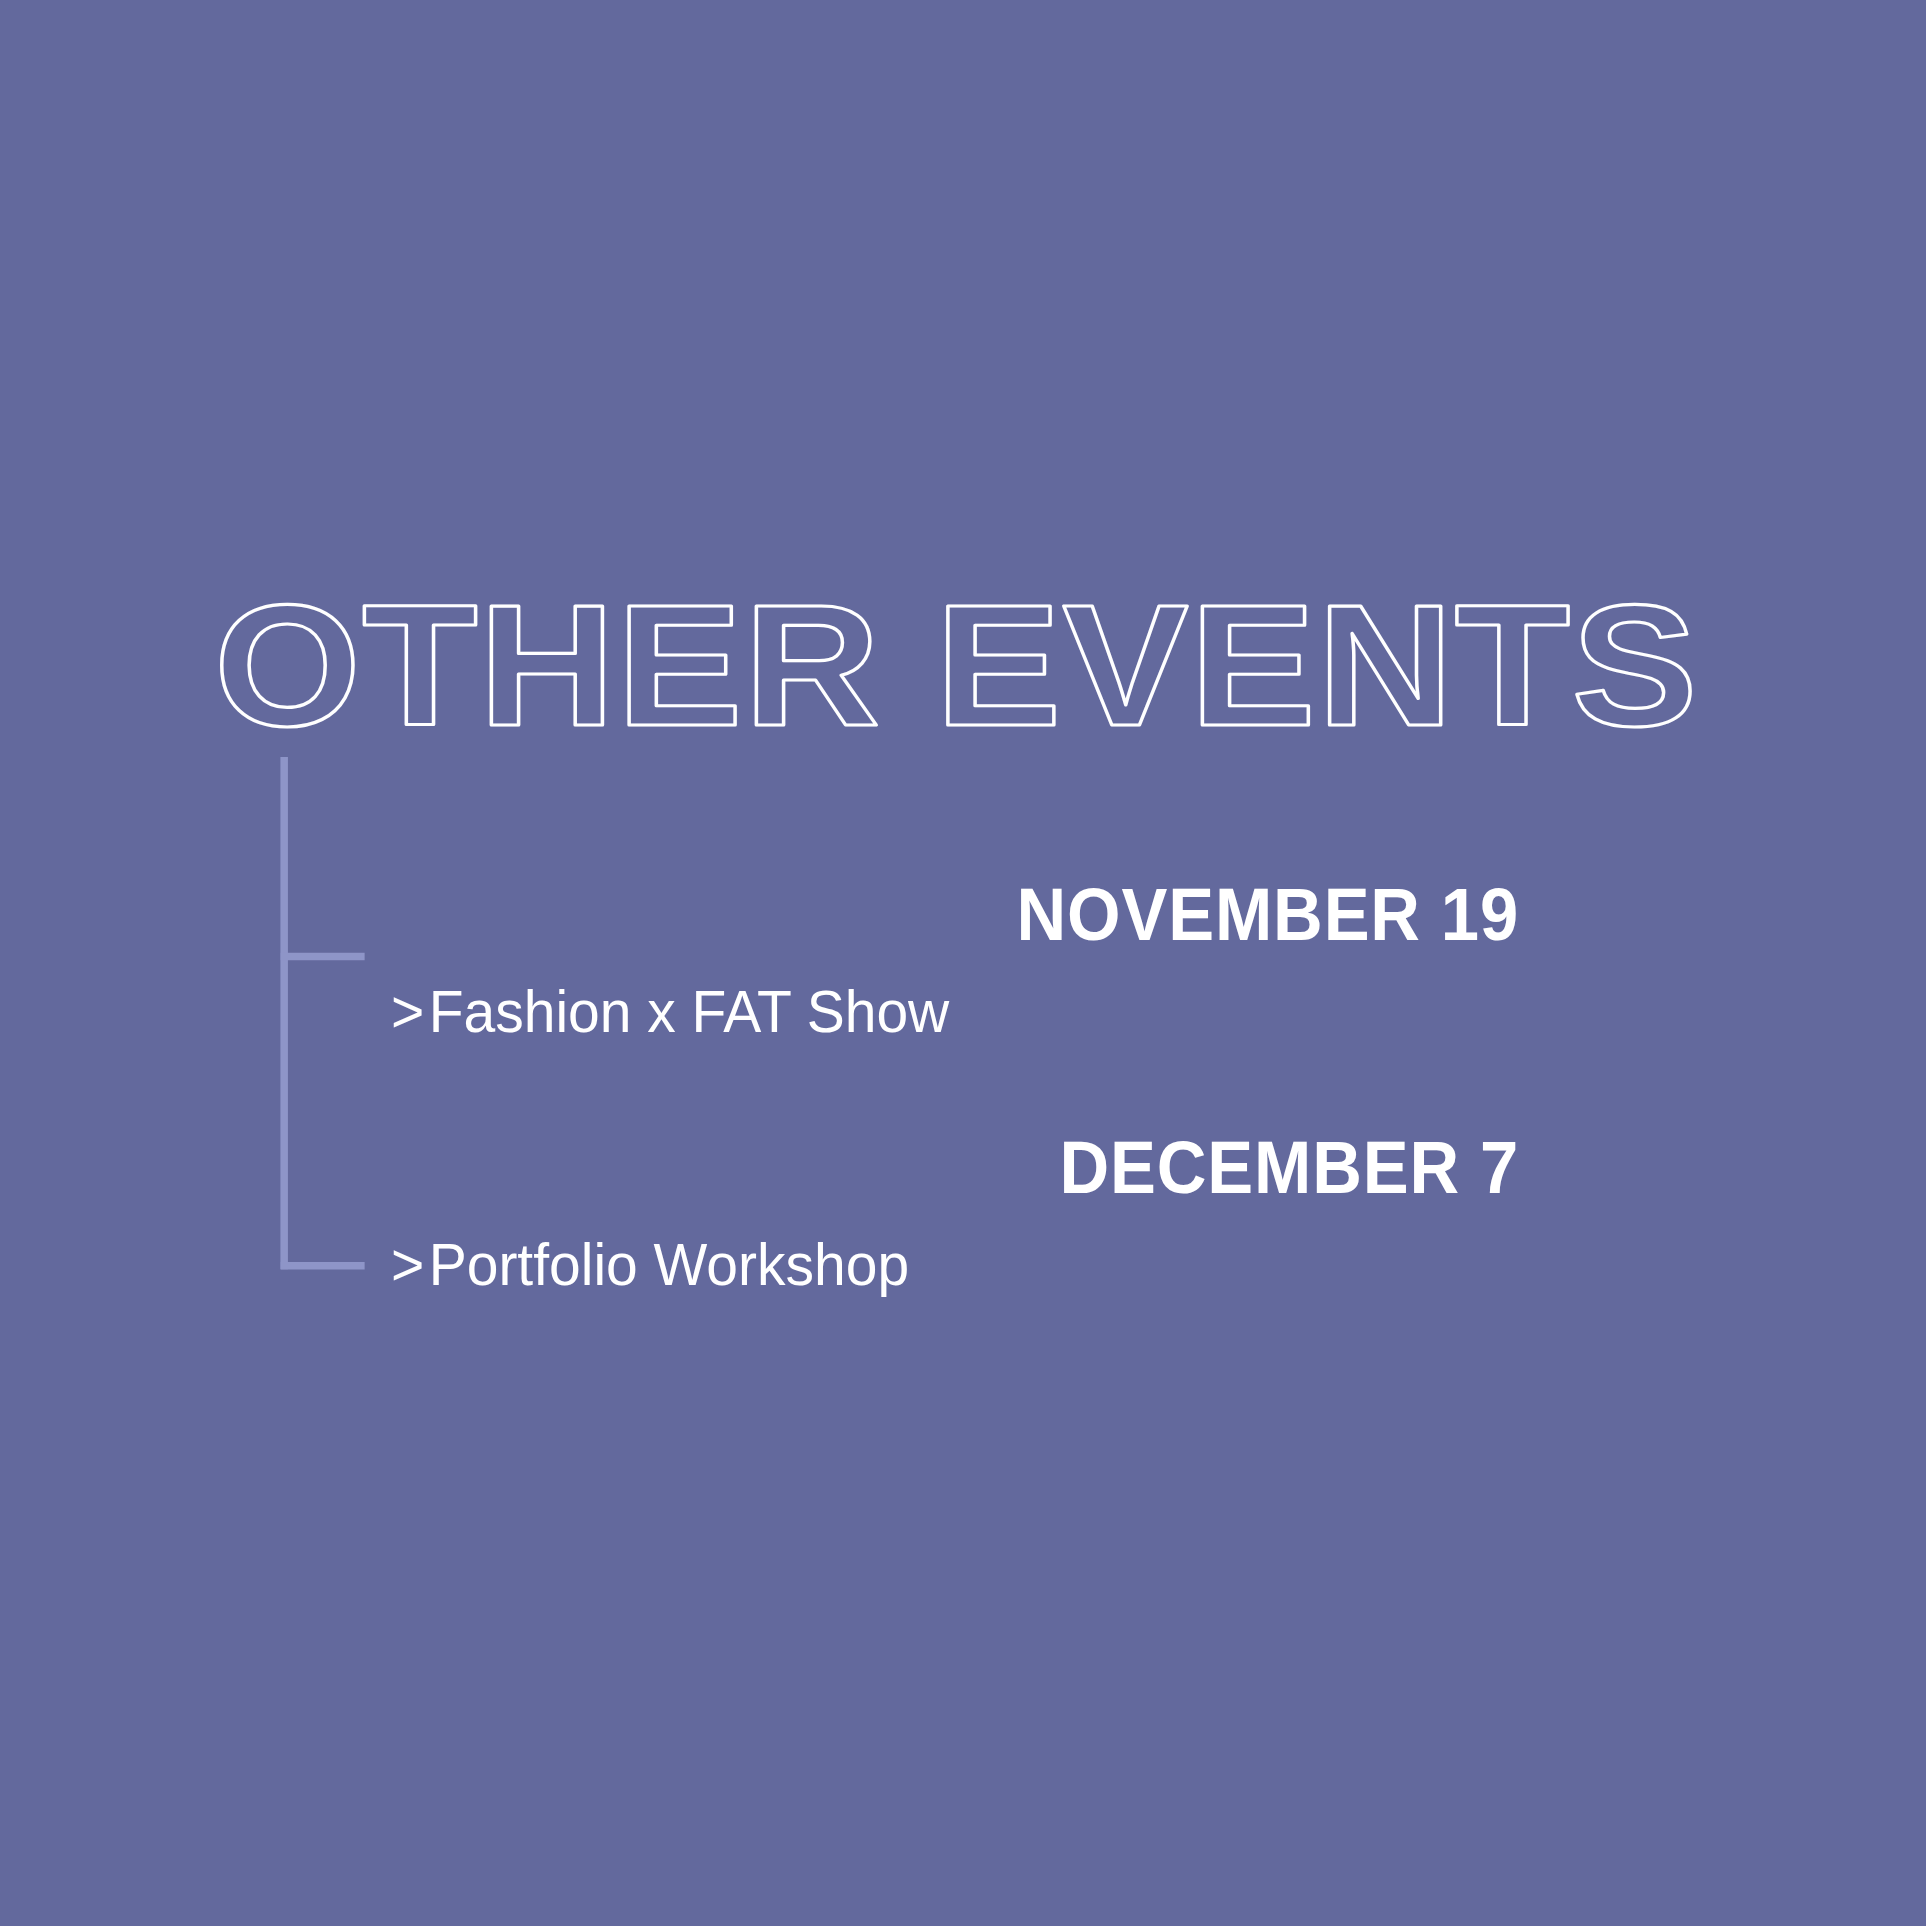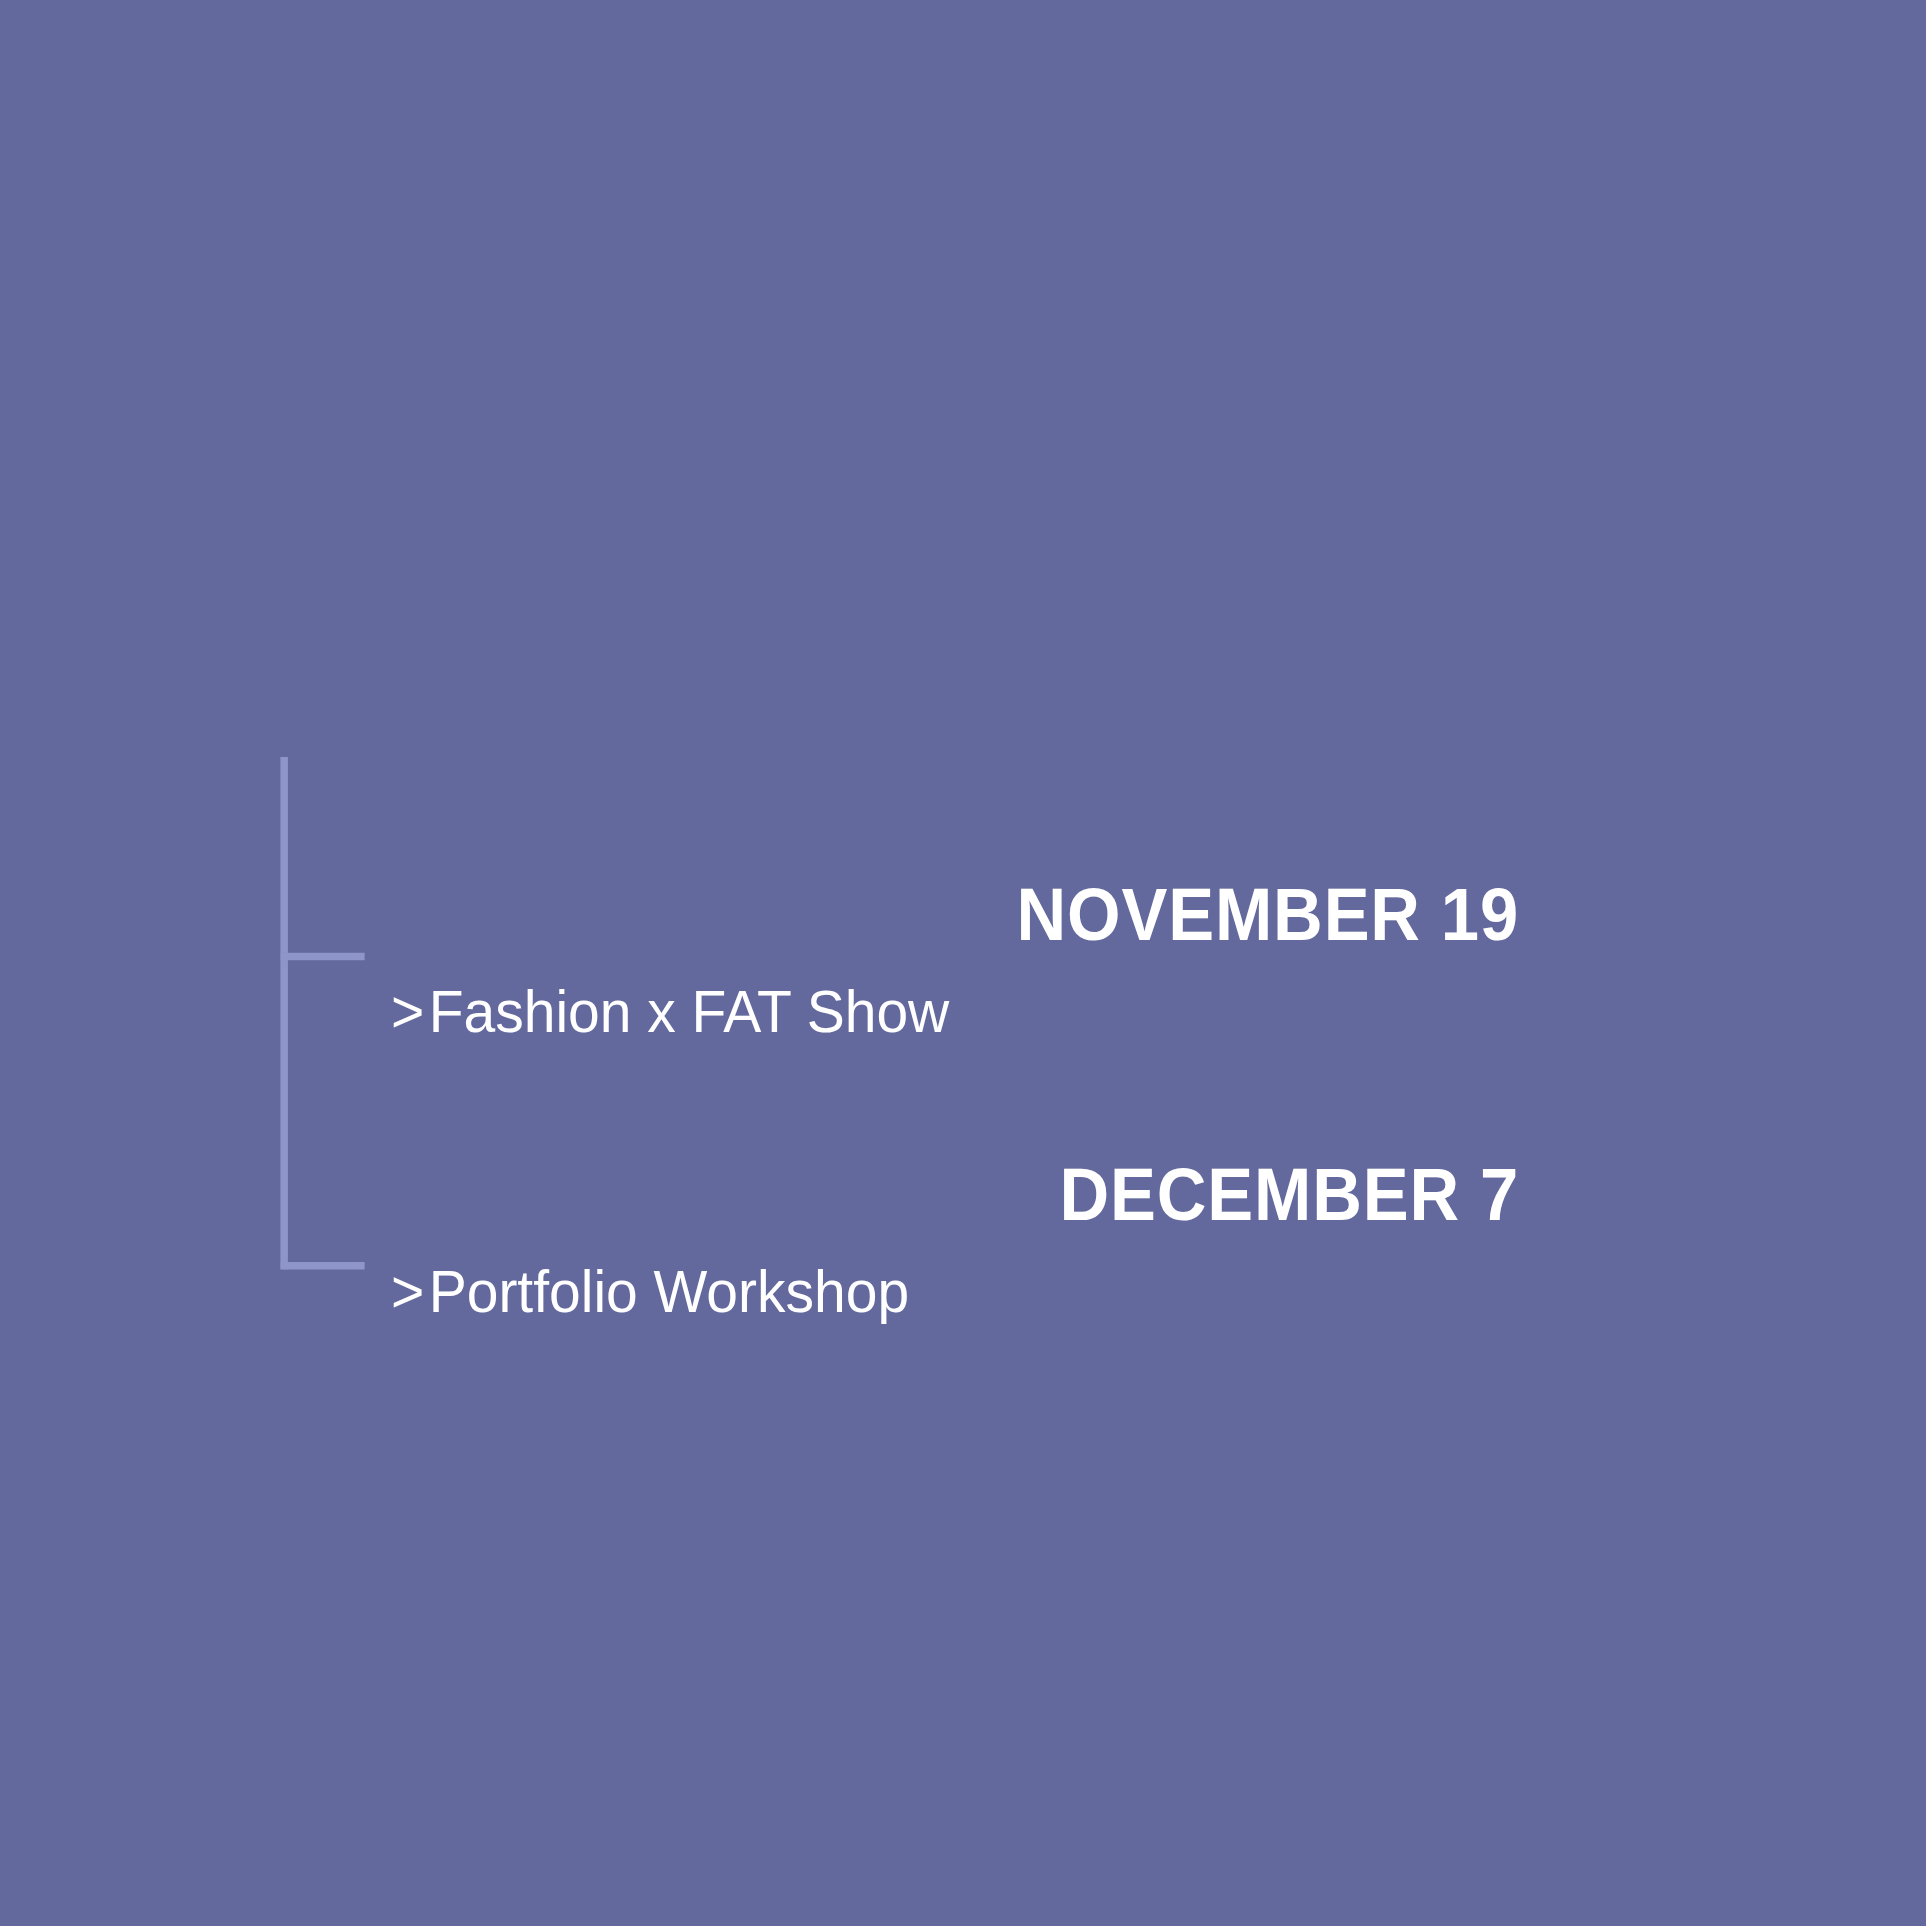--- a/index.html
+++ b/index.html
@@ -71,21 +71,21 @@
     top: 878px;
     width: 1213px;
     text-align: right;
   }
 
   .event {
     position: relative;
   }
 
   .event + .event {
-    margin-top: 116px;
+    margin-top: 89px;
   }
 
   .event-date {
     font-family: "Liberation Sans", sans-serif;
     font-weight: 700;
     font-size: 74px;
     line-height: 1.0;
     letter-spacing: 0.9px;
     color: #ffffff;
     white-space: nowrap;
@@ -119,20 +119,25 @@
 
   .event-name-text {
     display: inline-block;
   }
 </style>
 </head>
 <body>
 
 <div id="poster">
 
+  <div id="title-block">
+    <svg id="title-svg" viewBox="0 0 2600 380" preserveAspectRatio="xMinYMid meet">
+      <text x="0" y="320" textLength="2570" lengthAdjust="spacingAndGlyphs">OTHER EVENTS</text>
+    </svg>
+  </div>
 
   <div id="timeline">
     <svg viewBox="0 0 190 910" preserveAspectRatio="none">
       <line x1="21" y1="0" x2="21" y2="886" stroke="#8e95c8" stroke-width="13"></line>
       <line x1="15" y1="345" x2="160" y2="345" stroke="#8e95c8" stroke-width="13"></line>
       <line x1="15" y1="880" x2="160" y2="880" stroke="#8e95c8" stroke-width="13"></line>
     </svg>
   </div>
 
   <div id="events">

